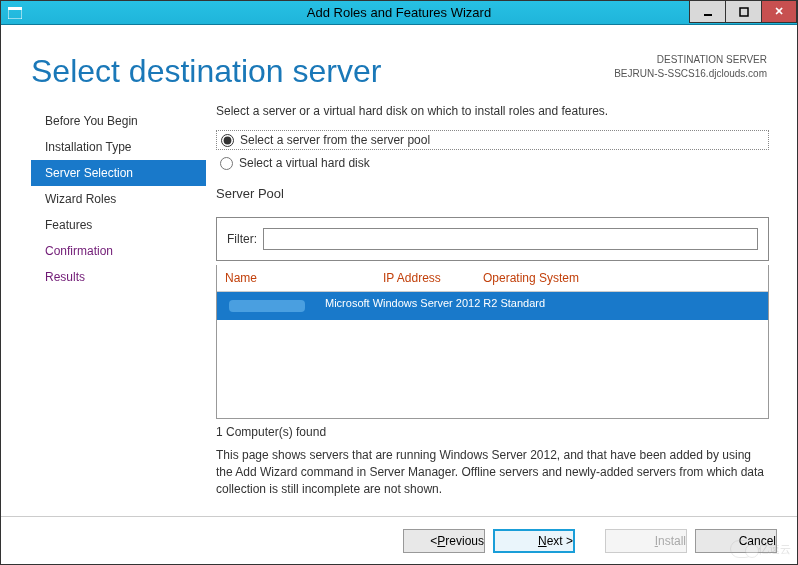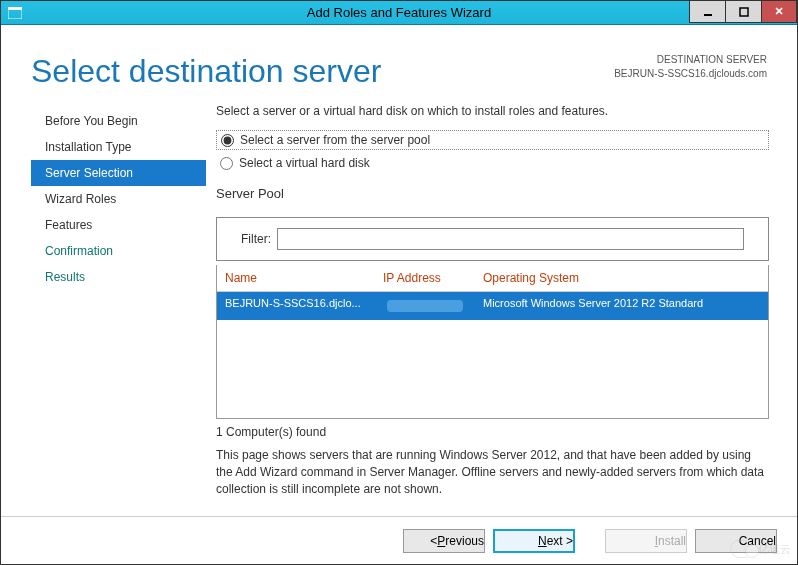--- a/index.html
+++ b/index.html
@@ -12,28 +12,28 @@
 .winbtn:last-child { border-right: 1px solid #333; }
 .winbtn.close { background: #c75050; color: #fff; font-weight: bold; }
 .winbtn.min, .winbtn.max { background: #d9d9d9; }
 .header { padding: 28px 30px 10px 30px; display: flex; justify-content: space-between; align-items: flex-start; }
 .header h1 { font-size: 32px; font-weight: 300; color: #1a78b8; }
 .header .dest { text-align: right; font-size: 10px; color: #555; line-height: 1.4; }
 .main { display: flex; padding: 0 10px 0 30px; }
 .nav { width: 175px; padding-top: 8px; }
 .nav-item { font-size: 12px; padding: 6px 10px 6px 14px; color: #333; cursor: default; }
 .nav-item.active { background: #1979ca; color: #fff; }
-.nav-item.disabled { color: #0f766e; }
+.nav-item.disabled { color: #701a75; }
 .content { flex: 1; padding: 4px 18px 0 10px; font-size: 12px; color: #333; }
 .content .instr { margin-bottom: 12px; }
 .radios { border: 1px dotted #888; padding: 2px 4px; margin-bottom: 4px; }
 .radios label, .radio-free label { display: flex; align-items: center; gap: 6px; font-size: 12px; }
 .radio-free { padding: 2px 4px; margin-bottom: 14px; }
 .section-label { font-size: 13px; margin-bottom: 16px; }
-.filterbox { border: 1px solid #888; padding: 10px 24px; display: flex; align-items: center; gap: 6px; margin-bottom: 4px; }
+.filterbox { border: 1px solid #888; padding: 10px 10px; display: flex; align-items: center; gap: 6px; margin-bottom: 4px; }
 .filterbox input { flex: 1; border: 1px solid #888; height: 22px; padding: 0 4px; font-size: 12px; }
 .table { border: 1px solid #999; border-top: none; }
 .thead { display: flex; font-size: 12px; color: #c2410c; border-bottom: 1px solid #ccc; }
 .thead .col { padding: 6px 8px; }
 .tbody { height: 126px; overflow: hidden; background: #fff; }
 .trow { display: flex; font-size: 11px; }
 .trow.sel { background: #1979ca; color: #fff; }
 .trow .col { padding: 5px 8px; white-space: nowrap; overflow: hidden; text-overflow: ellipsis; }
 .trow .blur { background: #4a9fe0; border-radius: 4px; height: 12px; margin: 3px 4px; }
 .col.name { width: 158px; }
@@ -120,21 +120,20 @@
     </div>
 
     <div class="table">
       <div class="thead">
         <div class="col name">Name</div>
         <div class="col ip">IP Address</div>
         <div class="col os">Operating System</div>
       </div>
       <div class="tbody">
         <div class="trow sel">
-          <div class="col name">BEJRUN-S-SSCS16.djclo...</div>
           <div class="col ip">
               <div class="blur"></div>
             </div>
           <div class="col os">Microsoft Windows Server 2012 R2 Standard</div>
         </div>
       </div>
     </div>
 
     <div class="found">1 Computer(s) found</div>
     <div class="desc">This page shows servers that are running Windows Server 2012, and that have been added by using the Add Wizard command in Server Manager. Offline servers and newly-added servers from which data collection is still incomplete are not shown.</div>

